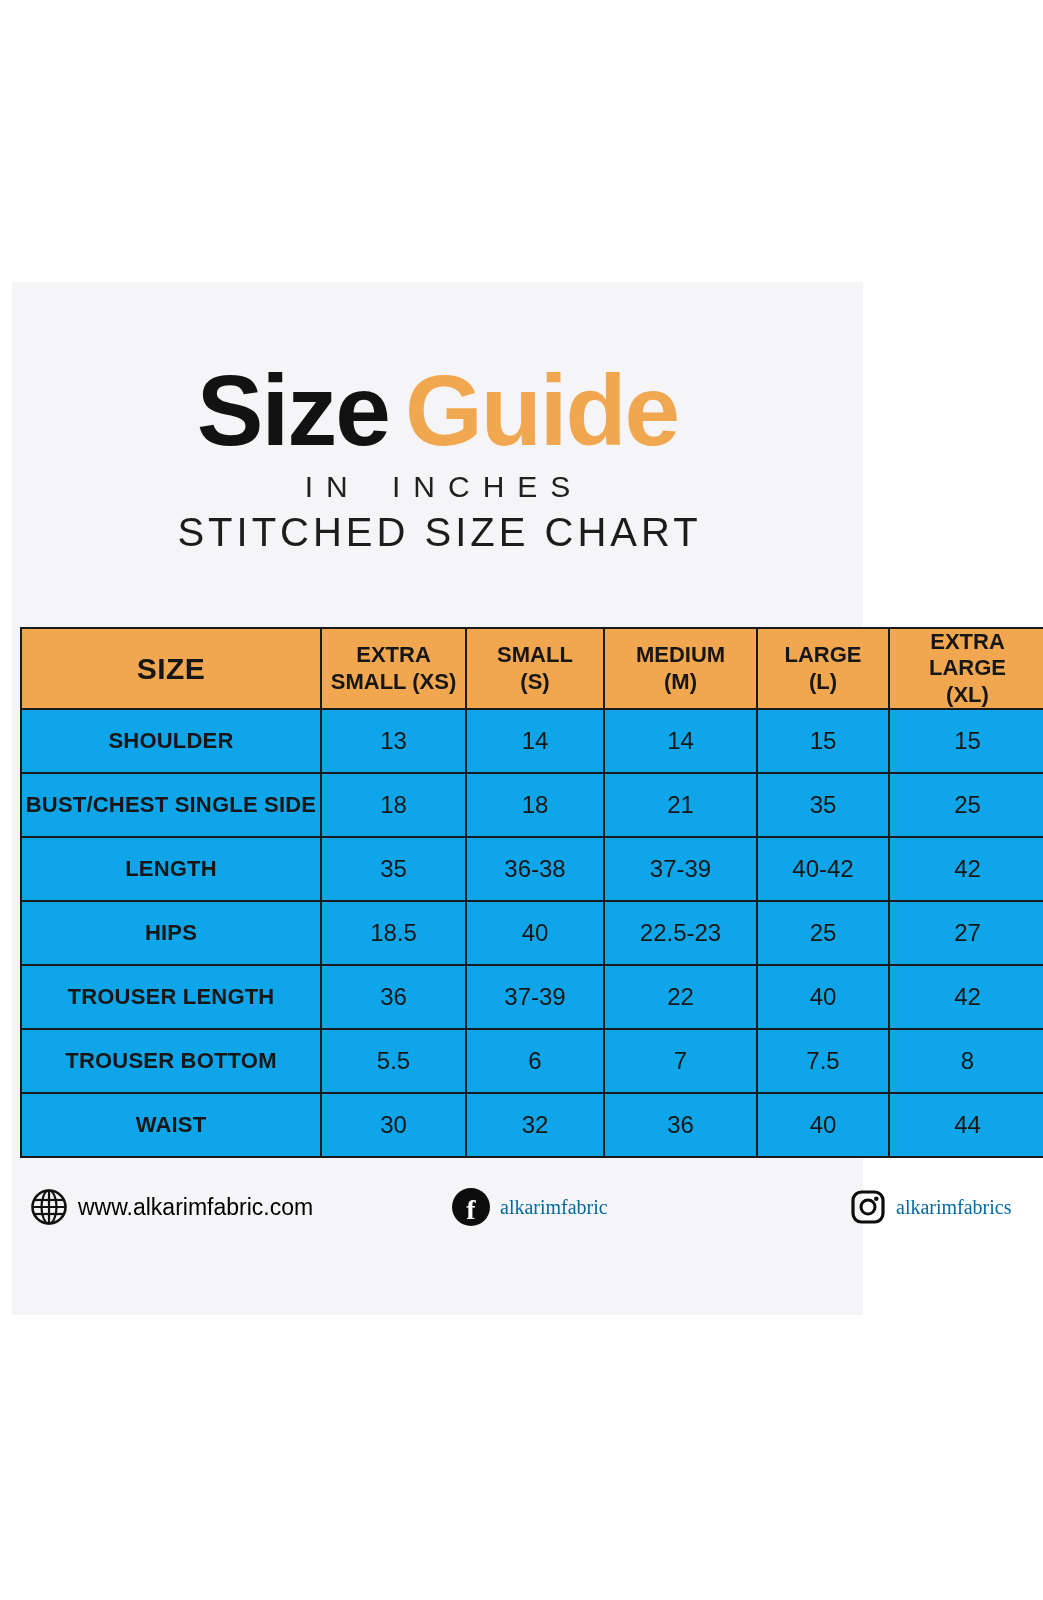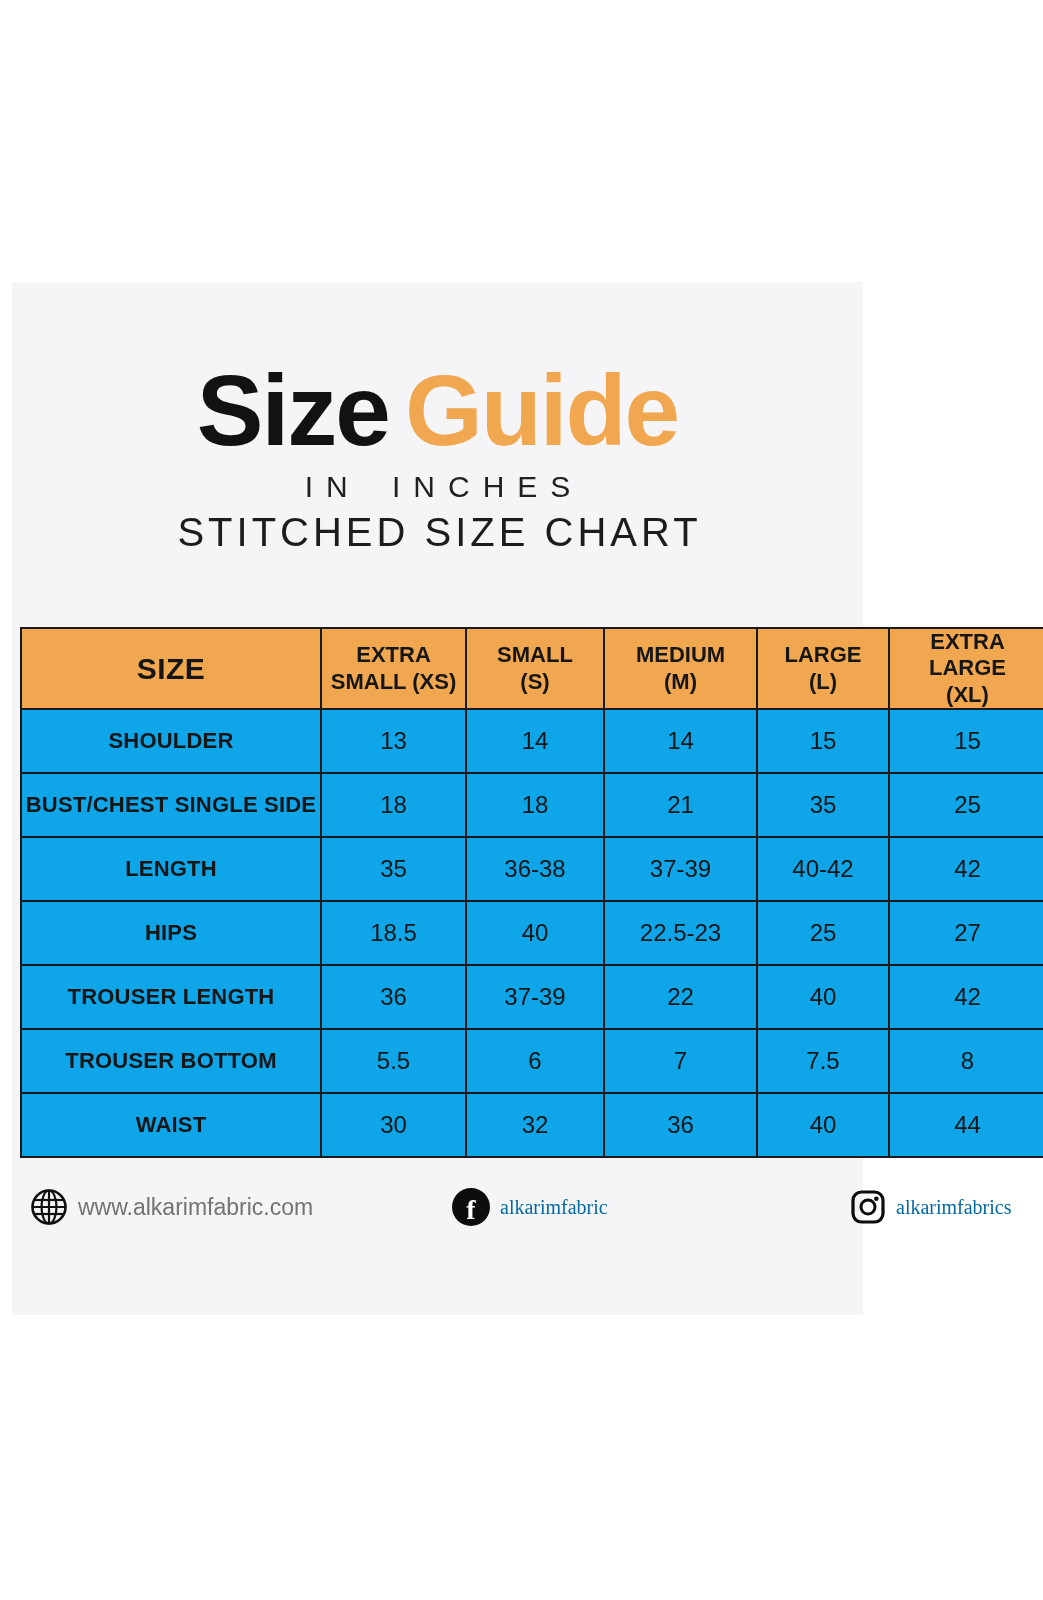--- a/index.html
+++ b/index.html
@@ -38,21 +38,21 @@
     line-height:1.2; white-space:pre-line;
   }
   .size-table thead th.size-col { font-size:30px; letter-spacing:0.5px; }
   .size-table tbody tr { height:64px; }
   .size-table tbody th { font-size:22px; font-weight:bold; letter-spacing:0.2px; }
   .size-table tbody td { font-size:24px; font-weight:normal; }
   .footer-item { position:absolute; top:904px; height:42px; display:flex; align-items:center; gap:10px; }
   .footer-item.fw { left:18px; }
   .footer-item.ff { left:440px; }
   .footer-item.fi { left:838px; }
-  .site-label { font-size:23px; color:#737373; }
+  .site-label { font-size:23px; color:#000000; }
   .social-label { font-family:Liberation Serif, serif; font-size:20px; color:#0369a1; }
   .icon { display:inline-flex; align-items:center; justify-content:center; }
   .fb-circle {
     width:38px; height:38px; border-radius:50%; background:#0d0d0d;
     display:flex; align-items:center; justify-content:center;
   }
   .fb-f { font-family:"Liberation Serif", serif; font-weight:bold; font-size:28px; color:#ffffff; line-height:1; margin-top:6px; }
 </style>
 </head>
 <body>

